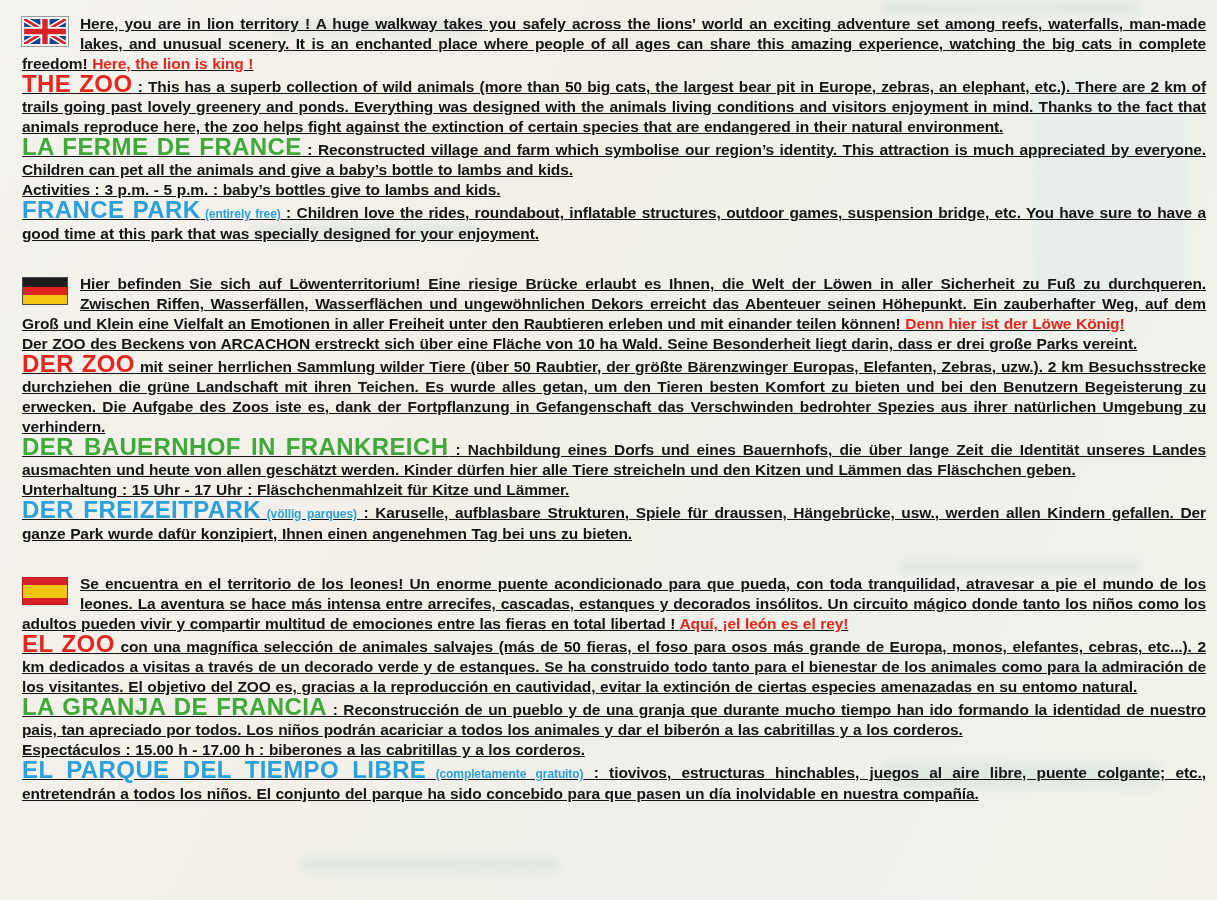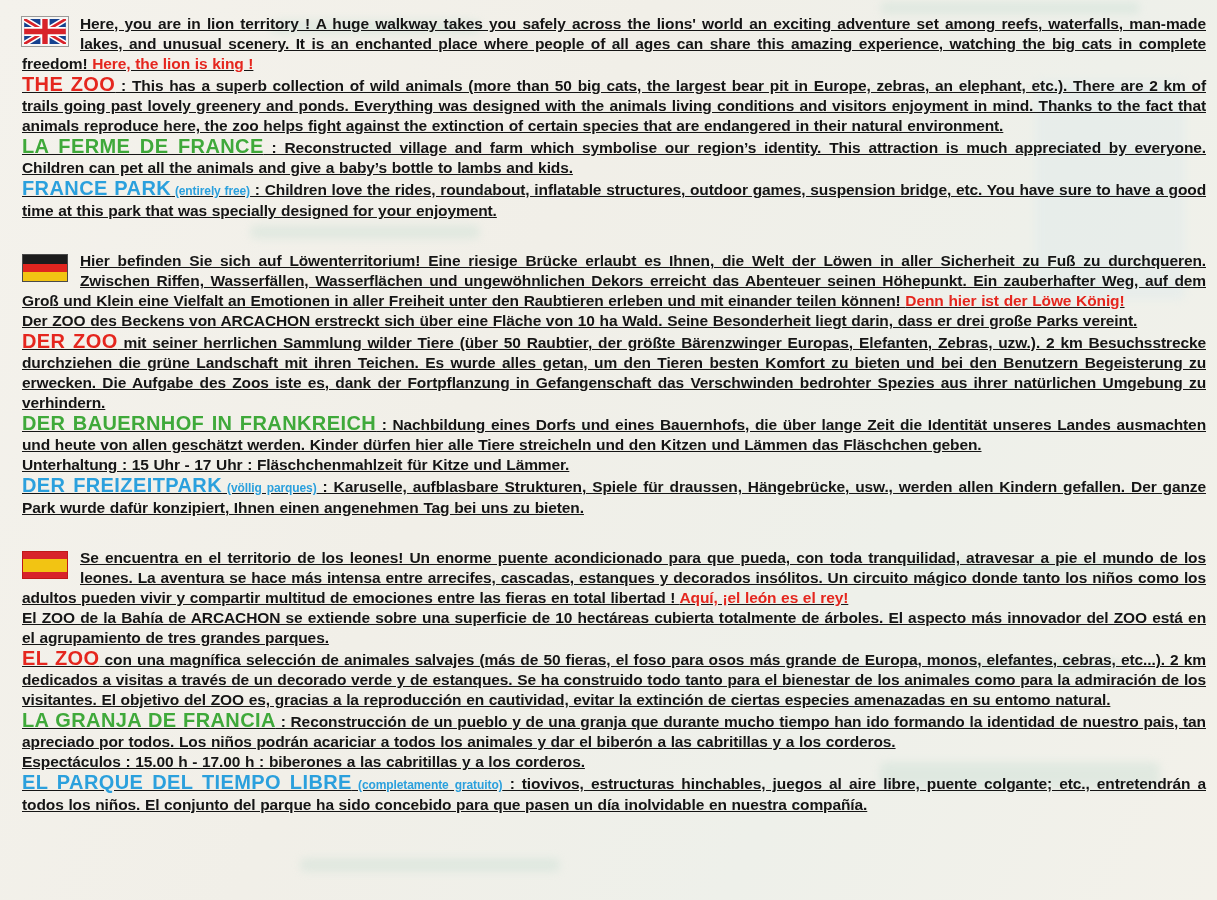--- a/index.html
+++ b/index.html
@@ -5,21 +5,21 @@
   html,body{margin:0;padding:0;background:#d8d6cf;}
   .page{
     position:relative;width:1217px;height:900px;overflow:hidden;
     background:linear-gradient(115deg,#f4f2ec 0%,#f1efe8 40%,#eef0ea 70%,#f3f1ea 100%);
     font-family:"Liberation Sans","DejaVu Sans",sans-serif;
     font-weight:bold;color:#151515;
   }
   .content{position:absolute;left:22px;top:14px;width:1184px;}
   .sec{margin:0 0 30px 0;}
   .para{margin:0;text-align:justify;font-size:15.5px;line-height:20px;letter-spacing:-0.1px;word-spacing:0.5px;text-decoration:underline;}
-  .h{font-size:20px;letter-spacing:.4px;}
+  .h{font-size:24px;letter-spacing:.4px;}
   .hsub{font-size:12px;}
   .red{color:#e5261e;}
   .green{color:#3fa93a;}
   .blue{color:#2ba0dd;}
   .flag{float:left;margin:3px 12px 0 0;}
   .flag-bar{width:46px;height:28px;box-sizing:border-box;display:flex;flex-direction:column;}
   .de{border:1px solid #4a4a4a;}
   .de .s1{flex:1;background:#1c1c1c;}
   .de .s2{flex:1;background:#e0251f;}
   .de .s3{flex:1;background:#f2c413;}
@@ -53,20 +53,21 @@
           <rect width="50" height="30" fill="#16418f"></rect>
           <path d="M0,0 L50,30 M50,0 L0,30" stroke="#ffffff" stroke-width="7"></path>
           <path d="M0,0 L50,30 M50,0 L0,30" stroke="#d8222a" stroke-width="3.2"></path>
           <path d="M25,0 V30 M0,15 H50" stroke="#ffffff" stroke-width="11"></path>
           <path d="M25,0 V30 M0,15 H50" stroke="#d8222a" stroke-width="6.5"></path>
         </svg>
       </span>
       <p class="para"><span>Here, you are in lion territory ! A huge walkway takes you safely across the lions' world an exciting adventure set among reefs, waterfalls, man-made lakes, and unusual scenery.  It is an enchanted place where people of all ages can share this amazing experience, watching the big cats in complete freedom!  </span><span class="red">Here, the lion is king !</span></p>
       <p class="para"><span class="h red">THE ZOO</span><span> : This has a superb collection of wild animals (more than 50 big cats, the largest bear pit in Europe, zebras, an elephant, etc.). There are 2 km of trails going past lovely greenery and ponds. Everything was designed with the animals living conditions and visitors enjoyment in mind. Thanks to the fact that animals reproduce here, the zoo helps fight against the extinction of certain species that are endangered in their natural environment.</span></p>
       <p class="para"><span class="h green">LA FERME DE FRANCE</span><span> : Reconstructed village and farm which symbolise our region’s identity. This attraction is much appreciated by everyone. Children can pet all the animals and give a baby’s bottle to lambs and kids.</span></p>
+      <p class="para"><span>Activities : 3 p.m. - 5 p.m. : baby’s bottles give to lambs and kids.</span></p>
       <p class="para"><span class="h blue">FRANCE PARK</span><span class="hsub blue"> (entirely free)</span><span> : Children love the rides, roundabout, inflatable structures, outdoor games, suspension bridge, etc. You have sure to have a good time at this park that was specially designed for your enjoyment.</span></p>
     </div>
 
     <div class="sec">
       <span class="flag">
         <span class="flag-bar de" style="display:flex;">
             <span class="s1"></span>
             <span class="s2"></span>
             <span class="s3"></span>
           </span>
@@ -81,21 +82,20 @@
 
     <div class="sec">
       <span class="flag">
         <span class="flag-bar es" style="display:flex;">
             <span class="s1"></span>
             <span class="s2"></span>
             <span class="s3"></span>
           </span>
       </span>
       <p class="para"><span>Se encuentra en el territorio de los leones! Un enorme puente acondicionado para que pueda, con toda tranquilidad, atravesar a pie el mundo de los leones. La aventura se hace más intensa entre arrecifes, cascadas, estanques y decorados insólitos. Un circuito mágico donde tanto los niños como los adultos pueden vivir y compartir multitud de emociones entre las fieras en total libertad ! </span><span class="red">Aquí, ¡el león es el rey!</span></p>
-      <p class="para"><span>El ZOO de la Bahía de ARCACHON se extiende sobre una superficie de 10 hectáreas cubierta totalmente de árboles. El aspecto más innovador del ZOO está en el agrupamiento de tres grandes parques.</span></p>
       <p class="para"><span class="h red">EL ZOO</span><span> con una magnífica selección de animales salvajes (más de 50 fieras, el foso para osos más grande de Europa, monos, elefantes, cebras, etc...). 2 km dedicados a visitas a través de un decorado verde y de estanques. Se ha construido todo tanto para el bienestar de los animales como para la admiración de los visitantes. El objetivo del ZOO es, gracias a la reproducción en cautividad, evitar la extinción de ciertas especies amenazadas en su entomo natural.</span></p>
       <p class="para"><span class="h green">LA GRANJA DE FRANCIA</span><span> : Reconstrucción de un pueblo y de una granja que durante mucho tiempo han ido formando la identidad de nuestro pais, tan apreciado por todos. Los niños podrán acariciar a todos los animales y dar el biberón a las cabritillas y a los corderos.</span></p>
       <p class="para"><span>Espectáculos : 15.00 h - 17.00 h : biberones a las cabritillas y a los corderos.</span></p>
       <p class="para"><span class="h blue">EL PARQUE DEL TIEMPO LIBRE</span><span class="hsub blue"> (completamente gratuito)</span><span> : tiovivos, estructuras hinchables, juegos al aire libre, puente colgante; etc., entretendrán a todos los niños. El conjunto del parque ha sido concebido para que pasen un día inolvidable en nuestra compañía.</span></p>
     </div>
 
   </div>
 </div>
 
 </body></html>

